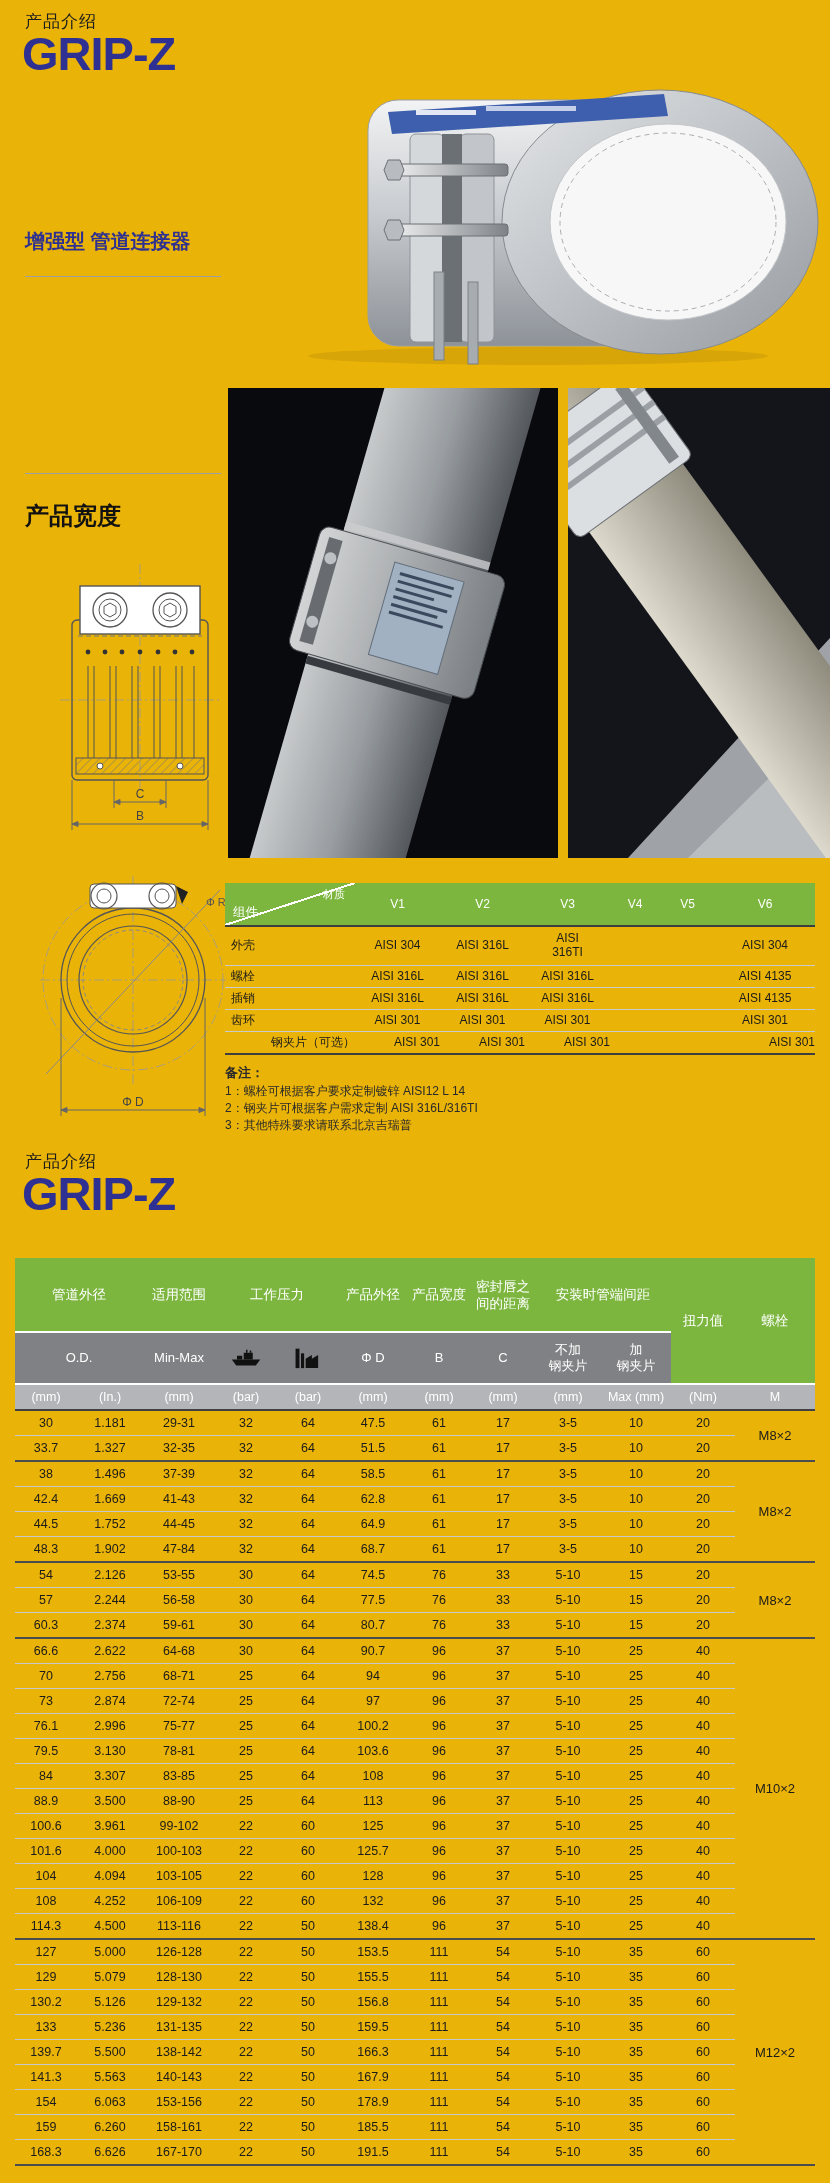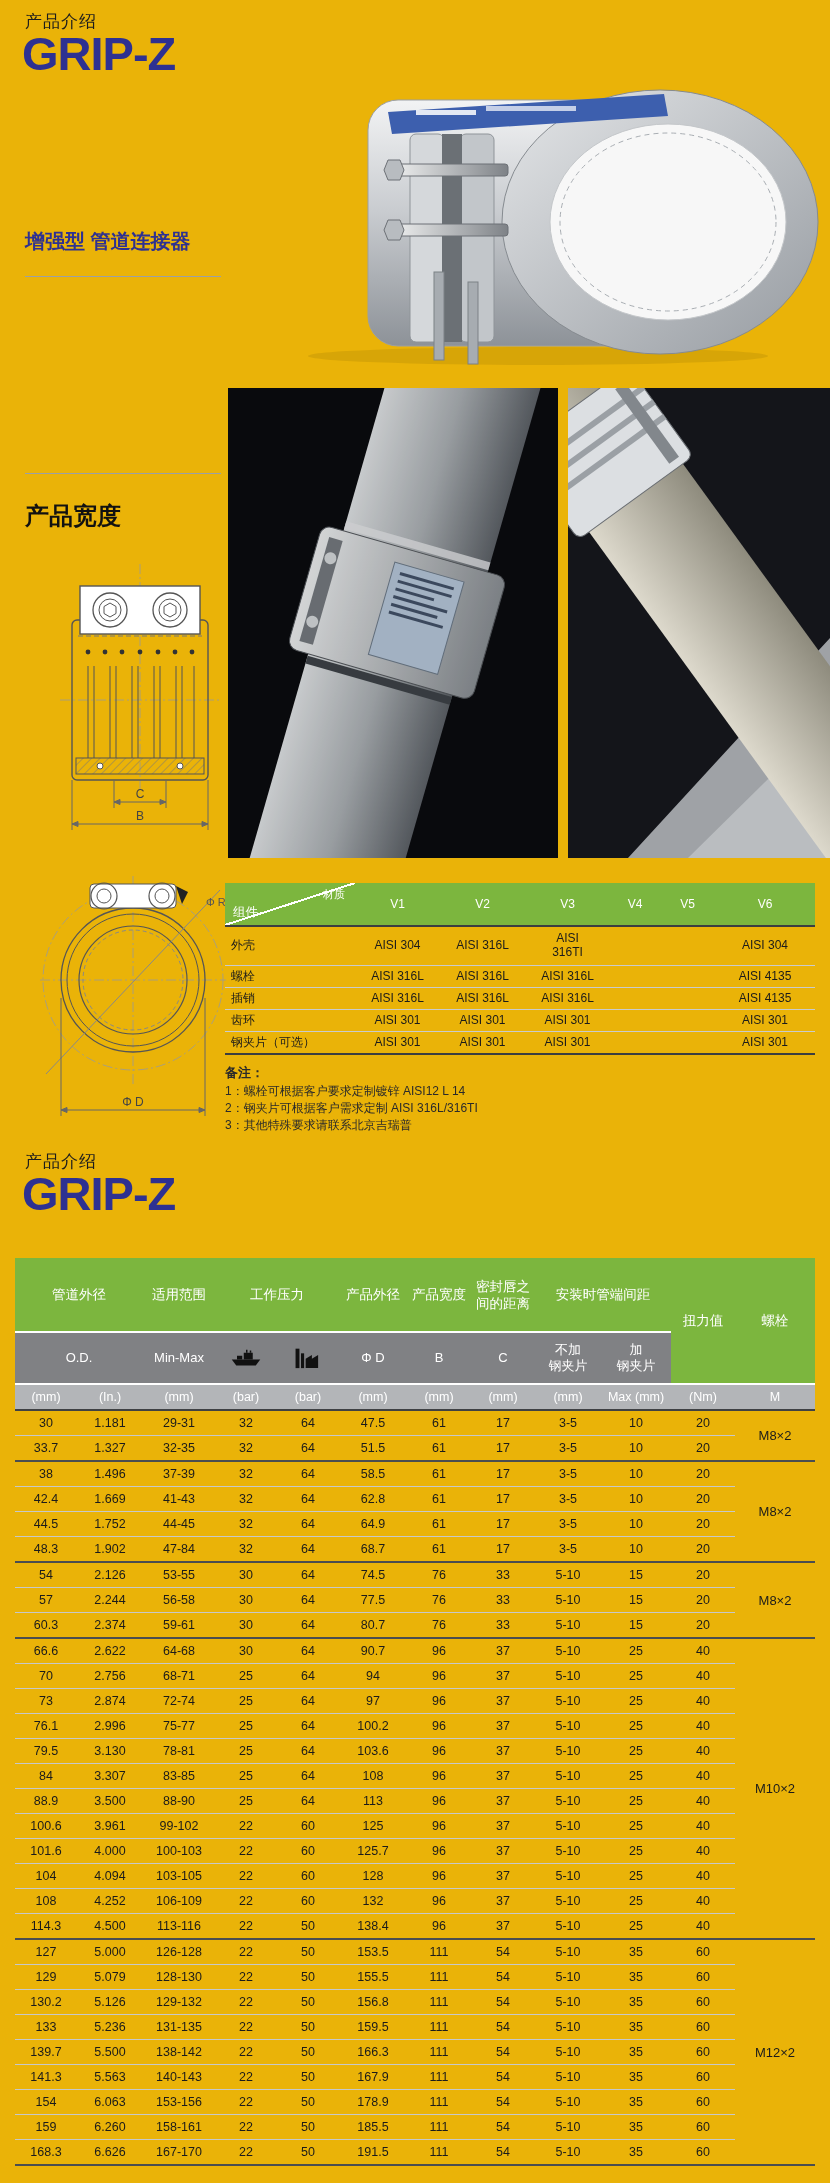--- a/index.html
+++ b/index.html
@@ -21,21 +21,21 @@
   .materials th{background:#7cb63e;color:#fff;font-weight:normal;height:40px;}
   .materials th.mc{position:relative;background:
       linear-gradient(to bottom right,#7cb63e calc(50% - 1px),#ffffff calc(50% - 1px),
       #ffffff calc(50% + 1px),#7cb63e calc(50% + 1px));}
   .materials .corner-top{position:absolute;top:4px;right:10px;font-size:11px;}
   .materials .corner-bottom{position:absolute;bottom:4px;left:8px;font-size:12.5px;}
   .materials thead th{border-bottom:2px solid #3c3e40;}
   .materials tbody td{border-bottom:1px solid #c9cbcd;text-align:center;color:#1b1b1b;
       height:21px;padding:0;font-size:12px;line-height:1.15;}
   .materials tbody tr.first td{height:38px;}
-  .materials tbody tr:last-child td{border-bottom:2px solid #3c3e40;}
+  .materials tbody tr:last-child td{border-bottom:2px solid #3c3e40;text-align:right;}
   .materials td.ml{text-align:left;padding-left:6px;}
 
   .notes{font-size:12px;color:#2a2a2a;line-height:17px;}
   .notes .nt{font-weight:bold;font-size:13px;margin-bottom:2px;}
 
   
   .spec{table-layout:fixed;width:800px;}
   .spec thead th{font-weight:normal;padding:0;}
   .spec tr.h1{height:74px;}
   .spec tr.h2{height:52px;}

